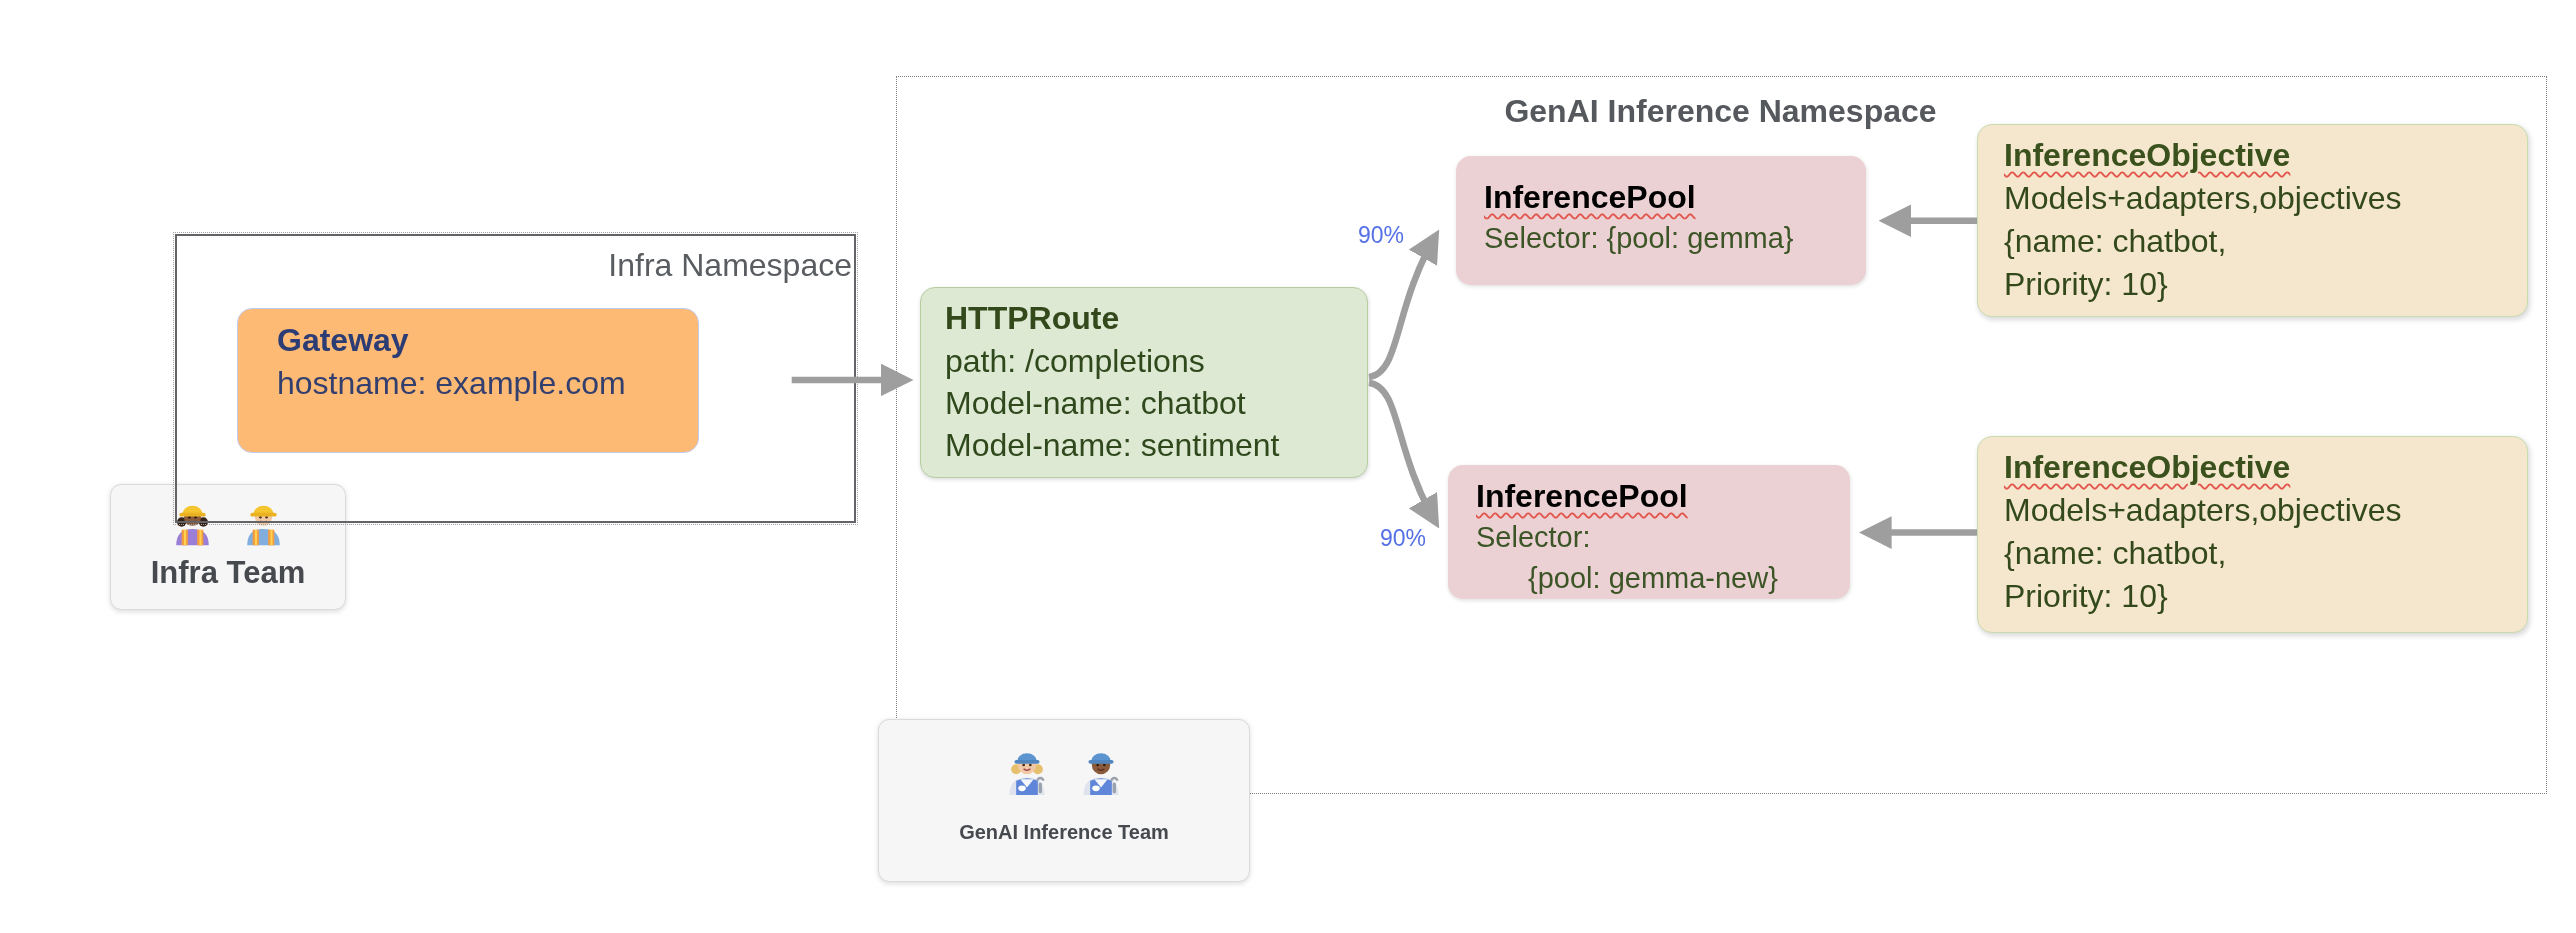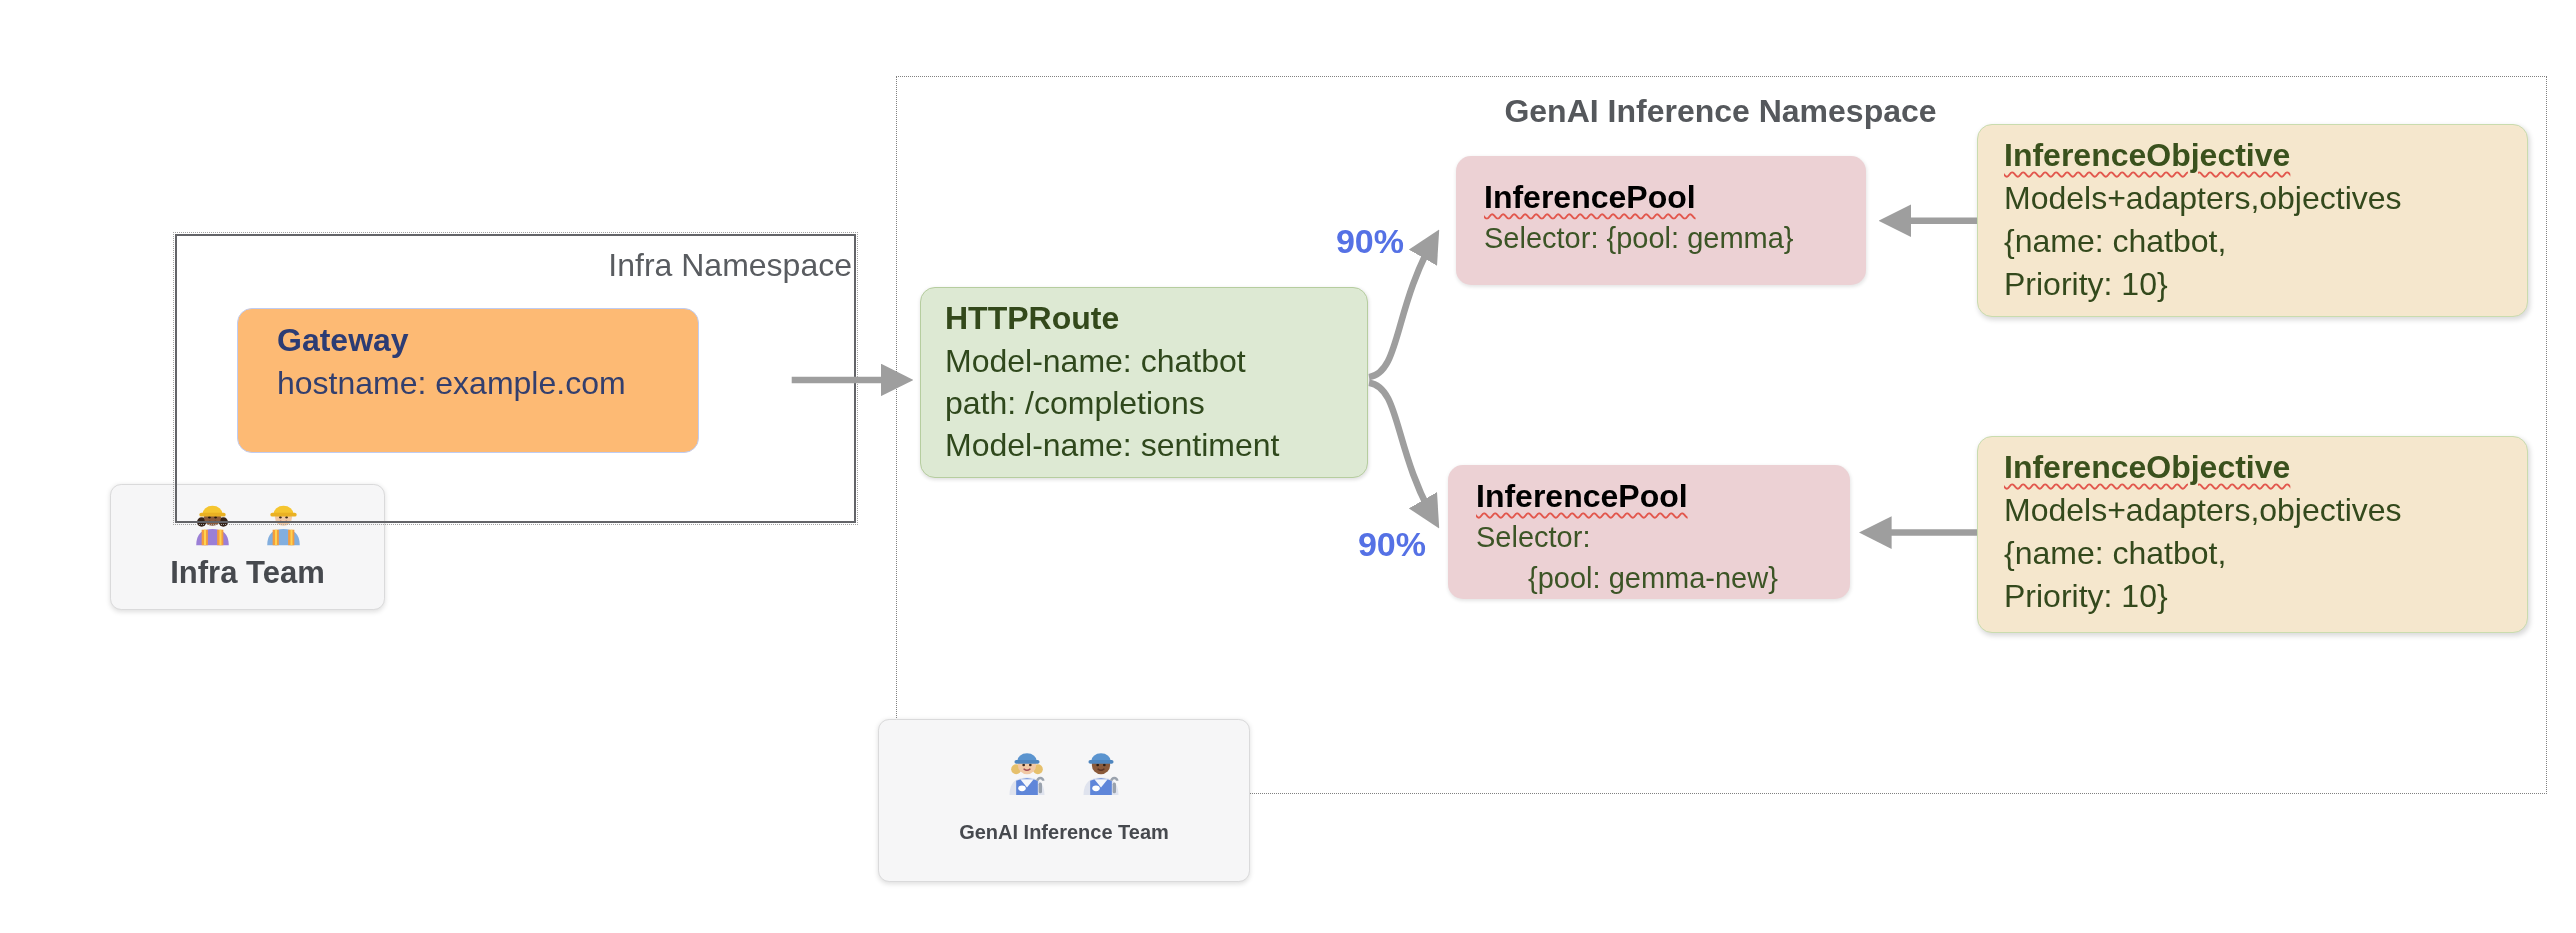--- a/index.html
+++ b/index.html
@@ -91,30 +91,30 @@
   .obj-box .mono{color:#33491c;}
 
   
   .team-box{
     background:#f6f6f7;border:1.9px solid #dadadb;
     border-radius:11.2px;
     box-shadow:0 1.9px 5.6px rgba(0,0,0,.13);
     display:flex;flex-direction:column;align-items:center;
     box-sizing:border-box;
   }
-  .infra-team-box{left:110px;top:484px;width:275px;height:126px;padding-top:13px;z-index:3;}
+  .infra-team-box{left:110px;top:484px;width:236px;height:126px;padding-top:13px;z-index:3;}
   .genai-team-box{left:878px;top:719px;width:372px;height:163px;padding-top:24px;z-index:3;}
   .team-icons{display:flex;gap:24px;align-items:flex-end;}
   .team-label{font-weight:bold;color:#46494e;margin-top:5.6px;}
   .infra-team-box .team-label{font-size:31px;}
   .genai-team-box .team-label{font-size:20px;margin-top:22px;}
 
   
   .pct{
-    font-weight:bold;font-size:34px;color:#5571e5;
+    font-weight:normal;font-size:23px;color:#5571e5;
     z-index:6;width:102px;text-align:right;
   }
   .pct90{left:1302px;top:222px;}
   .pct10{left:1324px;top:525px;}
 
   
   #arrows{left:0;top:0;z-index:8;pointer-events:none;}
 </style>
 </head>
 <body>
@@ -205,22 +205,22 @@
   <div class="abs infra-ns-rect"></div>
   <div class="abs infra-ns-title">Infra Namespace</div>
 
   <div class="abs rbox gateway-box">
     <div class="box-title">Gateway</div>
     <div class="mono">hostname: example.com</div>
   </div>
 
   <div class="abs rbox httproute-box">
     <div class="box-title">HTTPRoute</div>
+    <div class="mono">path: /completions</div>
     <div class="mono">Model-name: chatbot</div>
-    <div class="mono">path: /completions</div>
     <div class="mono">Model-name: sentiment</div>
   </div>
 
   <div class="abs rbox pool-box pool1-box">
     <div class="box-title"><span class="squig">InferencePool</span></div>
     <div class="pool-line">Selector: {pool: gemma}</div>
   </div>
 
   <div class="abs rbox pool-box pool2-box">
     <div class="box-title"><span class="squig">InferencePool</span></div>

